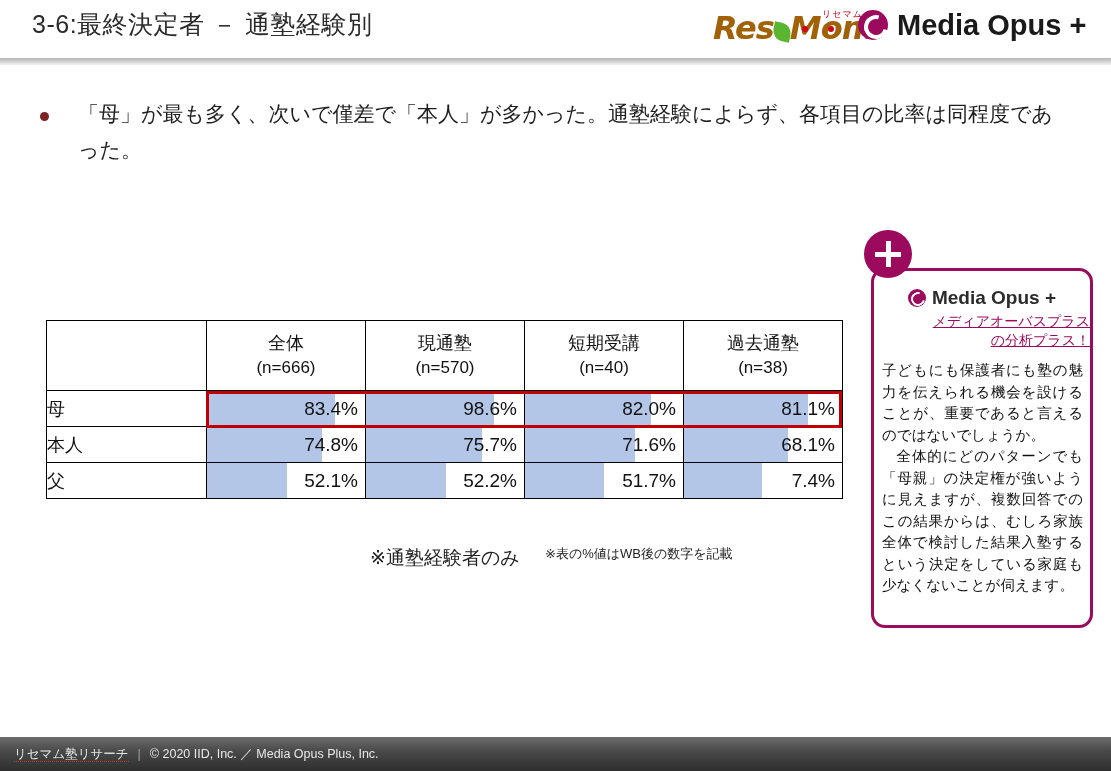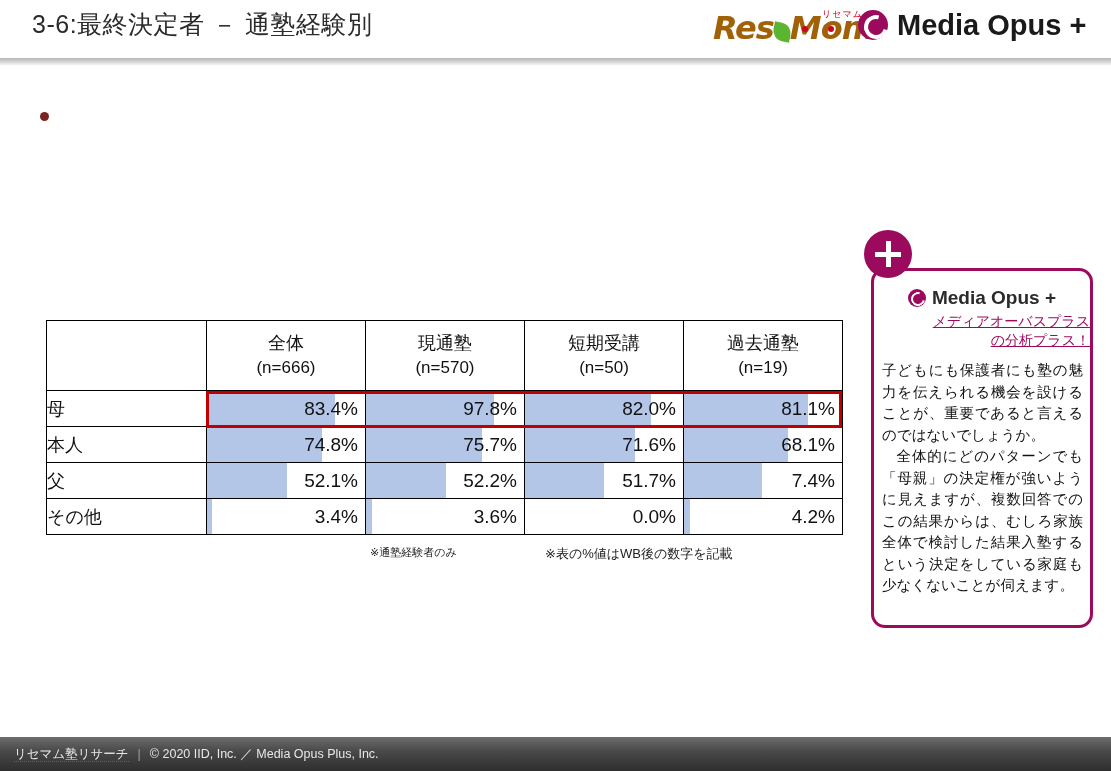--- a/index.html
+++ b/index.html
@@ -105,21 +105,21 @@
   .cell .val {
     position: relative; display: block; text-align: right;
     padding-right: 7px; line-height: 33px; font-size: 19px; color: #111;
   }
   .redbox {
     position: absolute; left: 206px; top: 391px;
     width: 636px; height: 37px;
     border: 3px solid #c00000; pointer-events: none;
   }
 
-  .note1 { position: absolute; left: 370px; top: 545px; font-size: 11px; color: #222; }
+  .note1 { position: absolute; left: 370px; top: 545px; font-size: 19px; color: #222; }
   .note2 { position: absolute; left: 545px; top: 545px; font-size: 13px; color: #222; }
 
   
   .panel {
     position: absolute; left: 871px; top: 268px;
     width: 222px; height: 360px;
     border: 3px solid #9c0a5e; border-radius: 14px;
     background: #fff;
   }
   .plus-badge {
@@ -185,20 +185,21 @@
     <span>Res</span><span class="leaf"></span><span class="odot">M</span><span class="odot">o</span><span>m</span>
   </div>
   <div class="resemom-kana">リセマム</div>
 
   <div class="mo-header">
     <span class="mo-mark"></span>
     <span class="mo-text">Media Opus +</span>
   </div>
 
   <div class="bullet-dot"></div>
+  <div class="bullet-text">「母」が最も多く、次いで僅差で「本人」が多かった。通塾経験によらず、各項目の比率は同程度であった。</div>
 
   <table class="tbl">
     <colgroup>
       <col class="col-label">
         <col class="col-data">
         <col class="col-data">
         <col class="col-data">
         <col class="col-data">
     </colgroup>
     <thead>
@@ -207,38 +208,38 @@
         <th class="hdr-cell">
           <span>全体</span>
           <span class="n">(n=666)</span>
         </th>
         <th class="hdr-cell">
           <span>現通塾</span>
           <span class="n">(n=570)</span>
         </th>
         <th class="hdr-cell">
           <span>短期受講</span>
-          <span class="n">(n=50)</span>
+          <span class="n">(n=40)</span>
         </th>
         <th class="hdr-cell">
           <span>過去通塾</span>
-          <span class="n">(n=19)</span>
+          <span class="n">(n=38)</span>
         </th>
       </tr>
     </thead>
     <tbody>
       <tr>
         <td class="row-label">母</td>
         <td class="cell">
             <span class="bar" style="width: 80.898%; background: rgb(179, 198, 231);"></span>
             <span class="val">83.4%</span>
           </td>
         <td class="cell">
             <span class="bar" style="width: 81.286%; background: rgb(179, 198, 231);"></span>
-            <span class="val">97.8%</span>
+            <span class="val">98.6%</span>
           </td>
         <td class="cell">
             <span class="bar" style="width: 79.54%; background: rgb(179, 198, 231);"></span>
             <span class="val">82.0%</span>
           </td>
         <td class="cell">
             <span class="bar" style="width: 78.667%; background: rgb(179, 198, 231);"></span>
             <span class="val">81.1%</span>
           </td>
       </tr>
@@ -271,39 +272,20 @@
             <span class="bar" style="width: 50.634%; background: rgb(179, 198, 231);"></span>
             <span class="val">52.2%</span>
           </td>
         <td class="cell">
             <span class="bar" style="width: 50.149%; background: rgb(179, 198, 231);"></span>
             <span class="val">51.7%</span>
           </td>
         <td class="cell">
             <span class="bar" style="width: 49.276%; background: rgb(179, 198, 231);"></span>
             <span class="val">7.4%</span>
-          </td>
-      </tr>
-      <tr>
-        <td class="row-label">その他</td>
-        <td class="cell">
-            <span class="bar" style="width: 3.298%; background: rgb(179, 198, 231);"></span>
-            <span class="val">3.4%</span>
-          </td>
-        <td class="cell">
-            <span class="bar" style="width: 3.492%; background: rgb(179, 198, 231);"></span>
-            <span class="val">3.6%</span>
-          </td>
-        <td class="cell">
-            <span class="bar" style="width: 0px; background: rgb(179, 198, 231);"></span>
-            <span class="val">0.0%</span>
-          </td>
-        <td class="cell">
-            <span class="bar" style="width: 4.074%; background: rgb(179, 198, 231);"></span>
-            <span class="val">4.2%</span>
           </td>
       </tr>
     </tbody>
   </table>
   <div class="redbox"></div>
 
   <div class="note1">※通塾経験者のみ</div>
   <div class="note2">※表の%値はWB後の数字を記載</div>
 
   <div class="plus-badge"></div>

